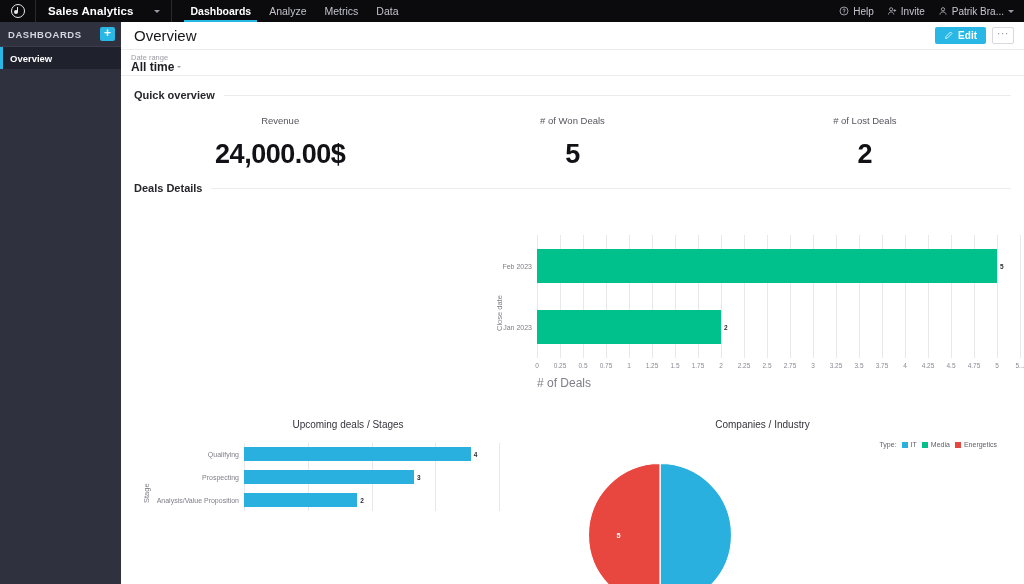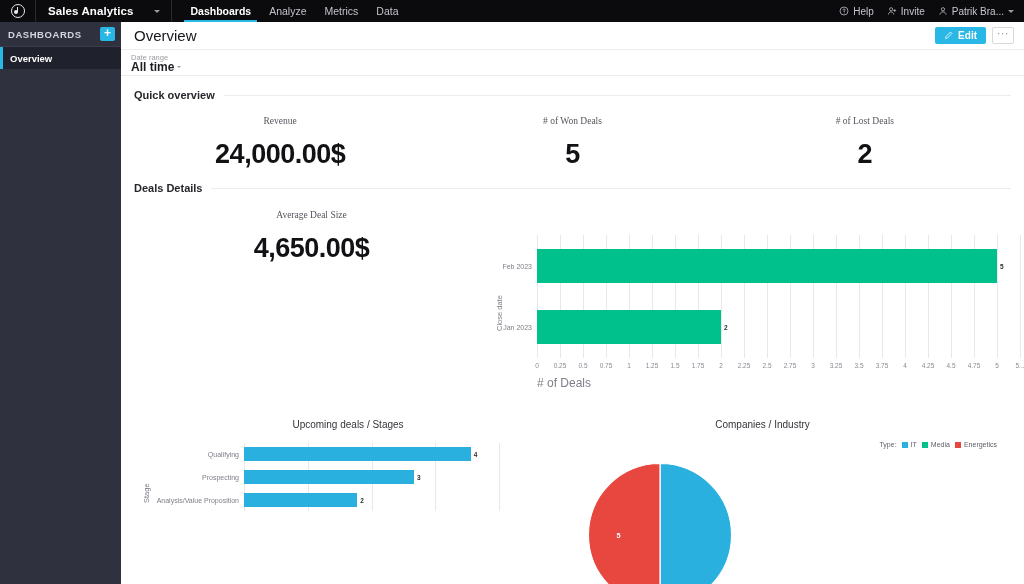--- a/index.html
+++ b/index.html
@@ -164,21 +164,21 @@
   }
   .section-title {
     font-size: 11px; color: #26262c; font-weight: bold; white-space: nowrap;
   }
   .section-rule { flex: 1; height: 1px; background: #ececee; }
 
   .kpi-row { display: flex; margin-top: 12px; }
   .kpi { flex: 1; text-align: center; }
   .kpi-label {
     font-size: 9.5px; color: #55555e; line-height: 12px;
-    max-width: 130px; margin: 0 auto; font-family: Liberation Serif, serif;
+    max-width: 130px; margin: 0 auto;
   }
   .kpi-value {
     font-size: 27px; font-weight: bold; color: #121216;
     letter-spacing: -.5px; margin-top: 12px; line-height: 30px;
   }
 
   
   .dd-row { display: flex; margin-top: 10px; }
   .dd-kpis { width: 355px; display: flex; padding-top: 3px; }
   .dd-kpi { flex: 1; text-align: center; }
@@ -331,24 +331,20 @@
   </div>
 
   <div class="section">
     <div class="section-head">
       <span class="section-title">Deals Details</span>
       <span class="section-rule"></span>
     </div>
 
     <div class="dd-row">
       <div class="dd-kpis">
-        <div class="dd-kpi">
-          <div class="kpi-label">Average Deal Size</div>
-          <div class="kpi-value">4,650.00$</div>
-        </div>
       </div>
 
       <div class="dd-chart">
         <div class="ylabel-rot" style="left:6px; top:125px;">Close date</div>
         <div class="plot-wrap" id="plot0" style="position:absolute; left:48px; top:29px; width:483px; height:123px;">
           <div class="axis-line"></div>
         <div class="gridline" style="left: 0px;"></div>
             <div class="gridline" style="left: 23px;"></div>
             <div class="gridline" style="left: 46px;"></div>
             <div class="gridline" style="left: 69px;"></div>

